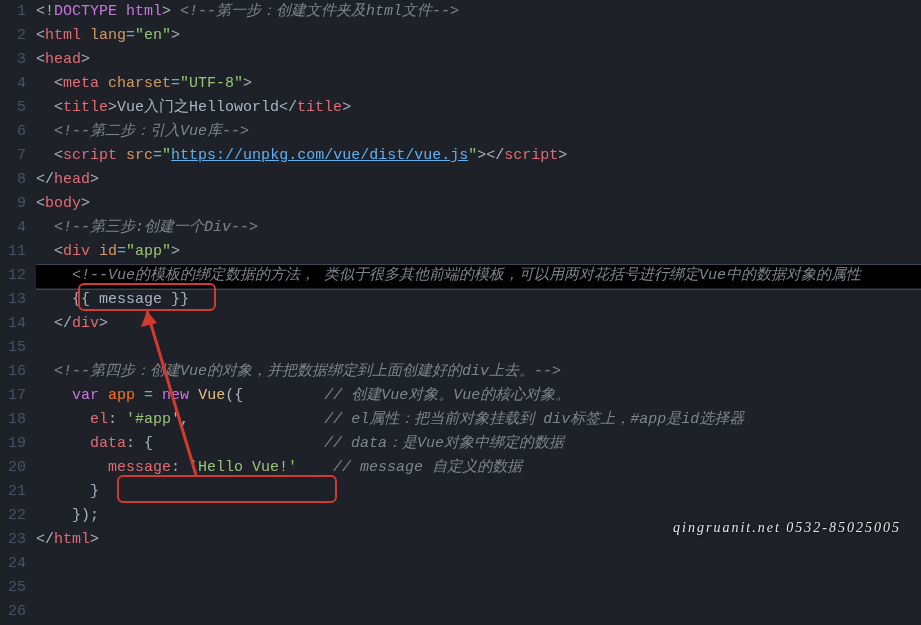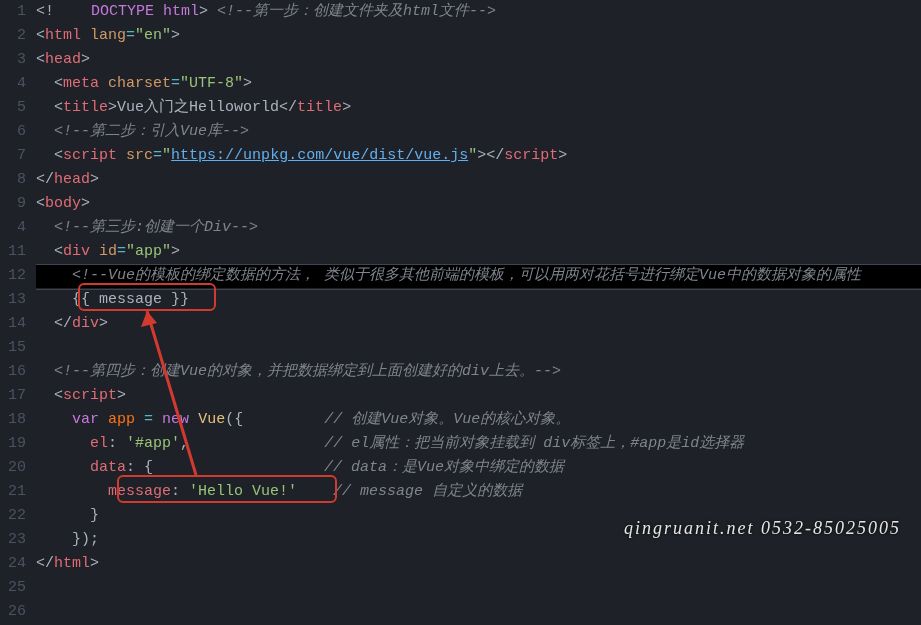--- a/index.html
+++ b/index.html
@@ -30,21 +30,21 @@
       content: "";
       position: absolute;
       left: 0; top: 0;
       width: 100%; height: 100%;
       border-top: 1px solid #3e4451;
       border-bottom: 1px solid #3e4451;
       pointer-events: none;
     }
     
     .p  { color: #abb2bf; } 
-    .kw { color: #c678dd; margin-left: 37px; } 
+    .kw { color: #c678dd; } 
     .tag{ color: #e06c75; } 
     .attr{ color: #d19a66; } 
     .eq { color: #56b6c2; } 
     .str{ color: #98c379; } 
     .cm { color: #7f848e; font-style: italic; } 
     .link{ color: #61afef; text-decoration: underline; }
     .key{ color: #e06c75; text-align: center; }
     .new{ color: #c678dd; }
     .cls{ color: #e5c07b; }
     .txt{ color: #abb2bf; }
@@ -65,21 +65,21 @@
       position: absolute;
       left: 0; top: 0;
       pointer-events: none;
     }
 
     .watermark {
       position: absolute;
       right: 20px;
       bottom: 85px;
       font-family: "Times New Roman", serif;
-      font-size: 18px;
+      font-size: 14px;
       color: #e6e6e6;
       text-shadow: 0 0 3px #000;
       font-style: italic;
       letter-spacing: 2px;
     }
   </style>
 </head>
 <body>
 
 <div class="editor">
@@ -138,21 +138,20 @@
     <div class="line hl cursor-line">    <span class="cm">&lt;!--Vue的模板的绑定数据的方法， 类似于很多其他前端的模板，可以用两对花括号进行绑定Vue中的数据对象的属性</span></div>
 
     <div class="line">    <span class="txt">{{ message }}</span></div>
 
     <div class="line">  <span class="p">&lt;/</span><span class="tag">div</span><span class="p">&gt;</span></div>
 
     <div class="line"></div>
 
     <div class="line">  <span class="cm">&lt;!--第四步：创建Vue的对象，并把数据绑定到上面创建好的div上去。--&gt;</span></div>
 
-    <div class="line">  <span class="p">&lt;</span><span class="tag">script</span><span class="p">&gt;</span></div>
 
     <div class="line">    <span class="new">var</span> <span class="wht">app</span> <span class="eq">=</span> <span class="new">new</span> <span class="cls">Vue</span><span class="p">({</span>         <span class="cm">// 创建Vue对象。Vue的核心对象。</span></div>
 
     <div class="line">      <span class="key">el</span><span class="p">:</span> <span class="str">'#app'</span><span class="p">,</span>               <span class="cm">// el属性：把当前对象挂载到 div标签上，#app是id选择器</span></div>
 
     <div class="line">      <span class="key">data</span><span class="p">: {</span>                   <span class="cm">// data：是Vue对象中绑定的数据</span></div>
 
     <div class="line">        <span class="key">message</span><span class="p">:</span> <span class="str">'Hello Vue!'</span>    <span class="cm">// message 自定义的数据</span></div>
 
     <div class="line">      <span class="p">}</span></div>

